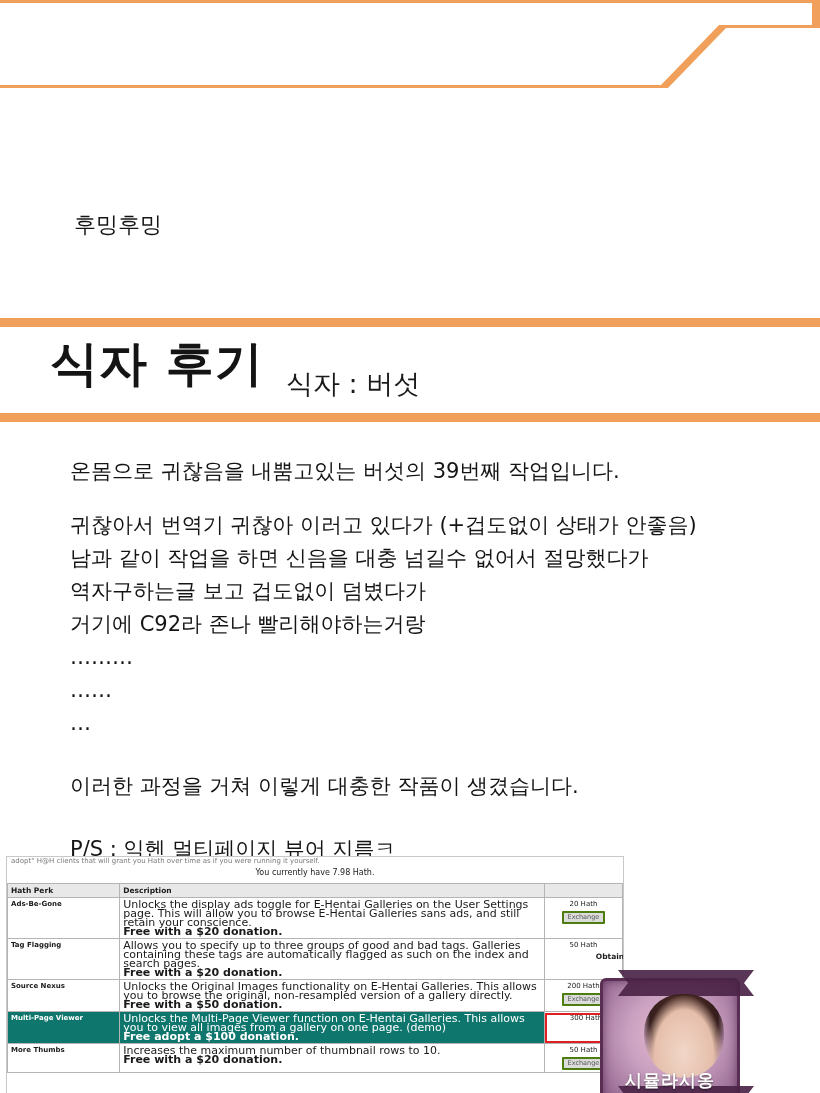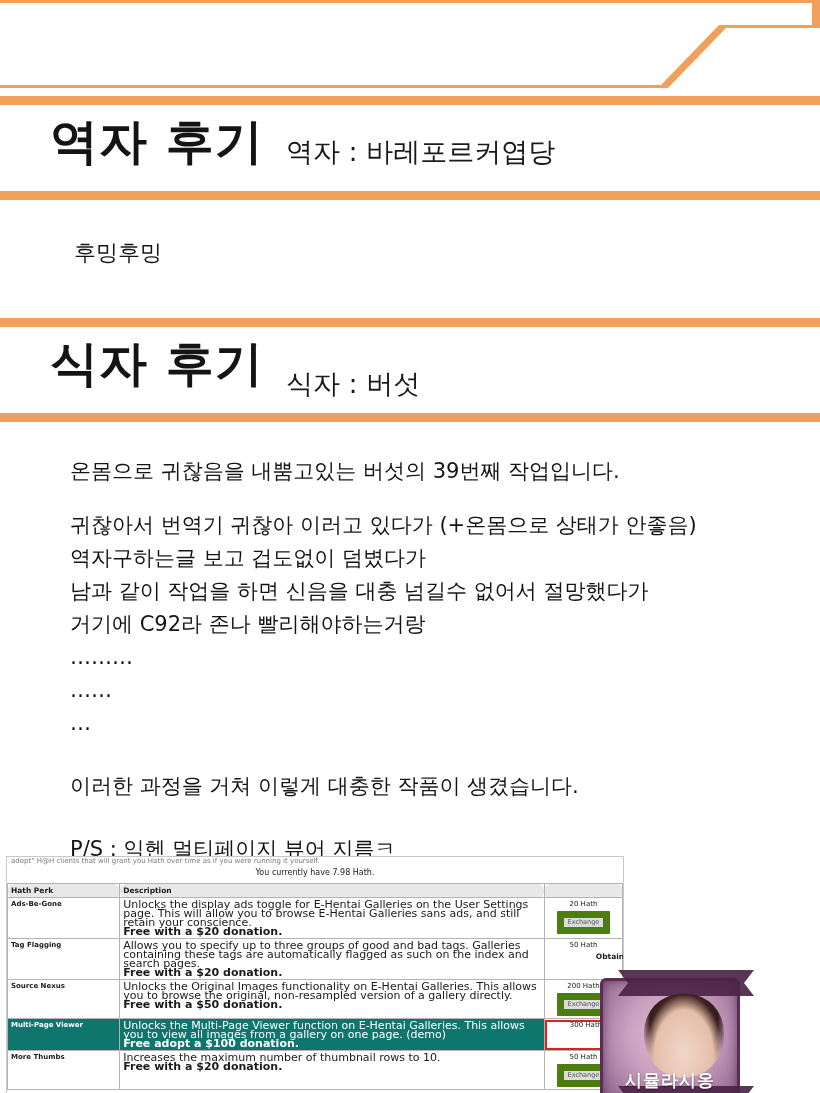--- a/index.html
+++ b/index.html
@@ -71,21 +71,21 @@
   #sect-translator .title { top: 14px; font-size: 48px; }
   #sect-translator .byline { top: 38px; left: 286px; font-size: 27px; }
 
   .memo {
     position: absolute;
     left: 74px;
     font-size: 22px;
     color: #141414;
     white-space: nowrap;
   }
-  #memo-translator { top: 238px; text-align: right; }
+  #memo-translator { top: 210px; text-align: right; }
 
   #sect-typesetter { top: 318px; height: 110px; padding-left: 12px; }
   #sect-typesetter .bar.top { top: 0px; }
   #sect-typesetter .bar.bottom { top: 95px; }
   #sect-typesetter .title { top: 14px; font-size: 48px; }
   #sect-typesetter .byline { top: 48px; left: 286px; font-size: 27px; }
 
   
   .body-text {
     position: absolute;
@@ -144,33 +144,32 @@
     border: 1px solid #b4b4b4;
     padding: 2px 3px;
     vertical-align: top;
     text-align: left;
     line-height: 9px;
   }
   .shot th {
     background: #e8e8e8;
     font-size: 7.5px;
     font-weight: bold;
-    border-radius: 6px;
   }
   .shot col.c-perk { width: 112px; }
   .shot col.c-desc { width: 424px; }
   .shot col.c-cost { width: 78px; }
   .shot td.perk { font-weight: bold; font-size: 7px; margin-top: 40px; }
   .shot td.desc { font-size: 11px; }
   .shot td.desc .free { font-weight: bold; display: block; }
   .shot td.cost { text-align: center; font-size: 7px; }
   .shot td.cost .amount { display: block; margin-bottom: 2px; }
   .shot .btn {
     display: inline-block;
-    border: 7px solid #4d7c0f;
+    border: 2px solid #4d7c0f;
     background: #dcdcdc;
     color: #555;
     padding: 0px 4px;
     font-size: 6.5px;
     border-radius: 1px;
   }
   .shot .obtained { font-weight: bold; font-size: 7.5px; margin-left: 48px; }
   .shot tr.highlight td { background: #0f766e; color: #ffffff; }
   .shot tr.highlight td.cost { background: #ffffff; color: #1a1a1a; }
   .shot tr.highlight td.cost {
@@ -242,42 +241,36 @@
 </style>
 </head>
 <body>
 
 <div class="page">
 
   <div class="top-banner">
     <div class="top-banner-inner"></div>
   </div>
 
-  <div class="sect" id="sect-translator">
-    <div class="bar top"></div>
-    <div class="title">역자 후기</div>
-    <div class="byline">역자 : 바레포르커엽당</div>
-    <div class="bar bottom"></div>
-  </div>
 
   <div class="memo" id="memo-translator">후밍후밍</div>
 
   <div class="sect" id="sect-typesetter">
     <div class="bar top"></div>
     <div class="title">식자 후기</div>
     <div class="byline">식자 : 버섯</div>
     <div class="bar bottom"></div>
   </div>
 
   <div class="body-text">
     <p>온몸으로 귀찮음을 내뿜고있는 버섯의 39번째 작업입니다.</p>
     <div class="gap"></div>
-    <p>귀찮아서 번역기 귀찮아 이러고 있다가 (+온몸으로 상태가 안좋음)</p>
+    <p>귀찮아서 번역기 귀찮아 이러고 있다가 (+겁도없이 상태가 안좋음)</p>
+    <p>남과 같이 작업을 하면 신음을 대충 넘길수 없어서 절망했다가</p>
     <p>역자구하는글 보고 겁도없이 덤볐다가</p>
-    <p>남과 같이 작업을 하면 신음을 대충 넘길수 없어서 절망했다가</p>
     <p>거기에 C92라 존나 빨리해야하는거랑</p>
     <p>………</p>
     <p>……</p>
     <p>…</p>
     <div class="gap-lg"></div>
     <p>이러한 과정을 거쳐 이렇게 대충한 작품이 생겼습니다.</p>
     <div class="gap-lg"></div>
     <p>P/S : 익헨 멀티페이지 뷰어 지름ㅋ</p>
   </div>
 

